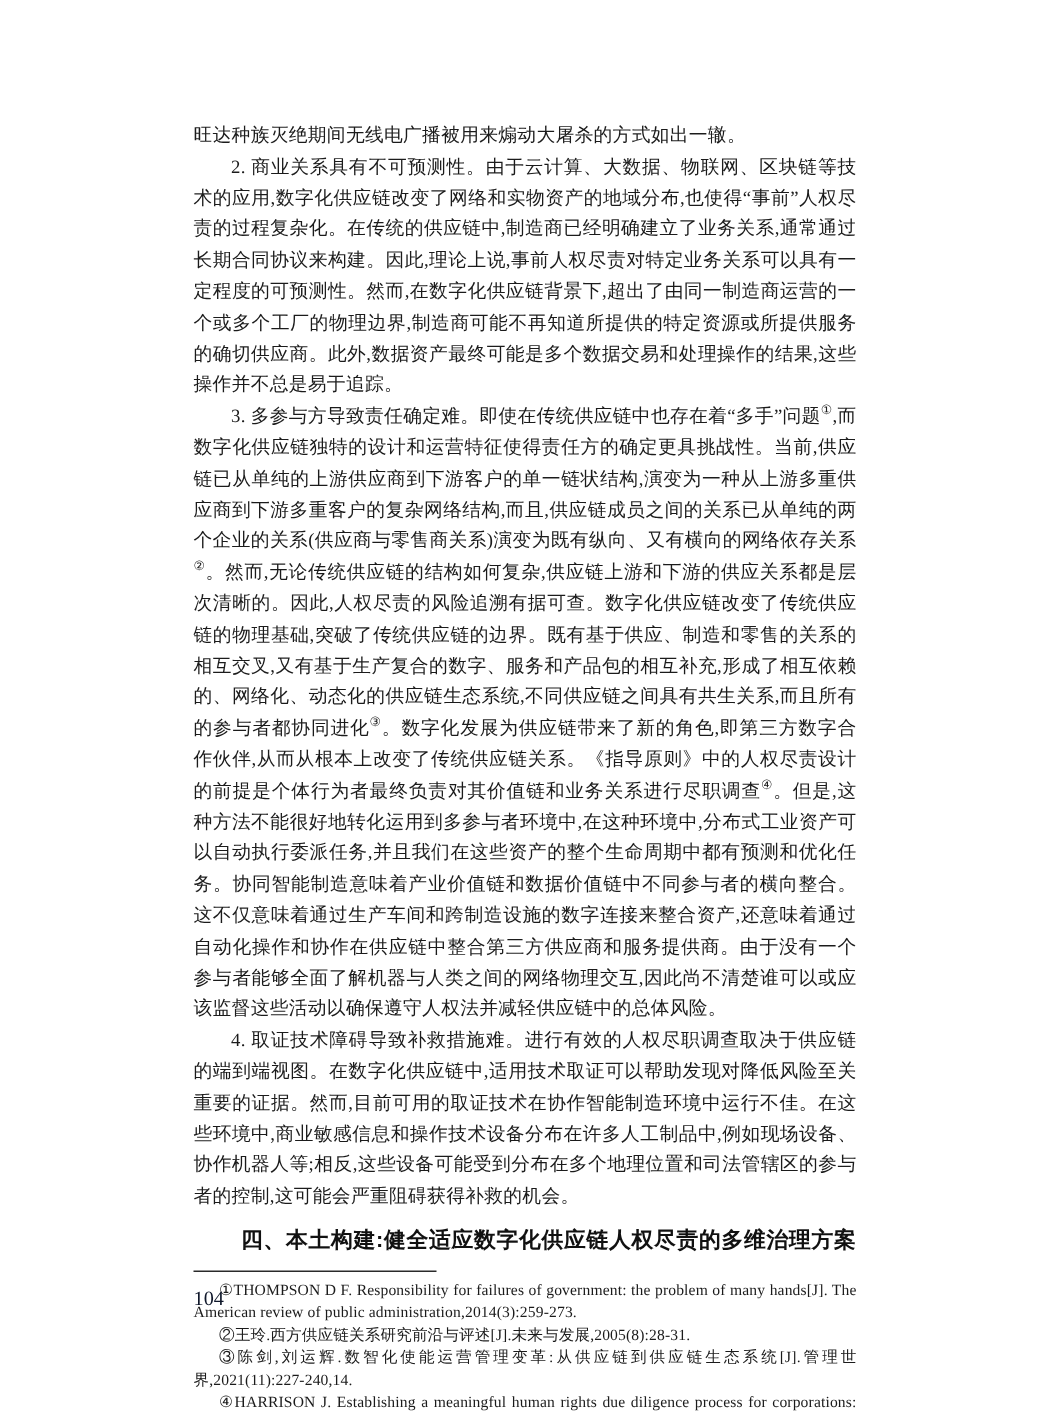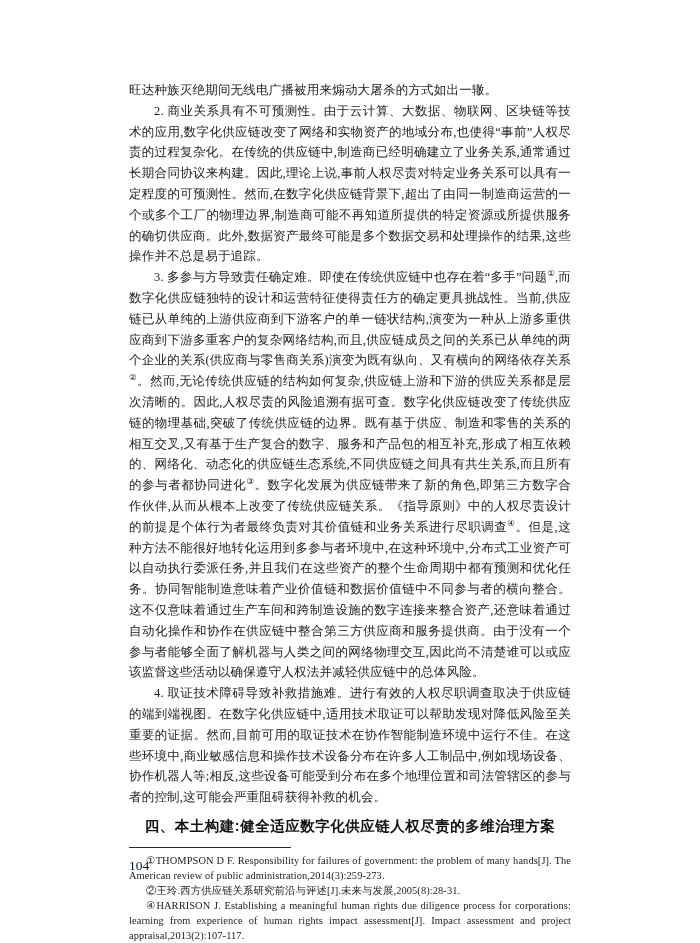--- a/index.html
+++ b/index.html
@@ -27,21 +27,21 @@
   sup.fnref {
     font-size: 8.5px;
     vertical-align: super;
     line-height: 0;
   }
   h2.section-heading {
     font-family: "Liberation Sans", "DejaVu Sans", sans-serif;
     font-size: 14.5px;
     font-weight: bold;
     color: #111111;
-    text-align: center;
+    text-align: right;
     text-indent: 0;
     margin: 9px 0 7px 0;
     letter-spacing: 0.5px;
   }
   .footnote-rule {
     width: 162px;
     height: 0;
     border: none;
     border-top: 1px solid #2a2a2a;
     margin: 11px 0 5px 0;
@@ -79,18 +79,19 @@
 
     <h2 class="section-heading">四、本土构建:健全适应数字化供应链人权尽责的多维治理方案</h2>
 
   </div>
 
   <div class="footnote-rule"></div>
 
   <div class="footnotes">
     <p>①THOMPSON D F. Responsibility for failures of government: the problem of many hands[J]. The American review of public administration,2014(3):259-273.</p>
     <p>②王玲.西方供应链关系研究前沿与评述[J].未来与发展,2005(8):28-31.</p>
+    <p>③陈剑,刘运辉.数智化使能运营管理变革:从供应链到供应链生态系统[J].管理世界,2021(11):227-240,14.</p>
     <p>④HARRISON J. Establishing a meaningful human rights due diligence process for corporations: learning from experience of human rights impact assessment[J]. Impact assessment and project appraisal,2013(2):107-117.</p>
   </div>
 
   <div class="page-number">104</div>
 
 </div>
 
 </body></html>

